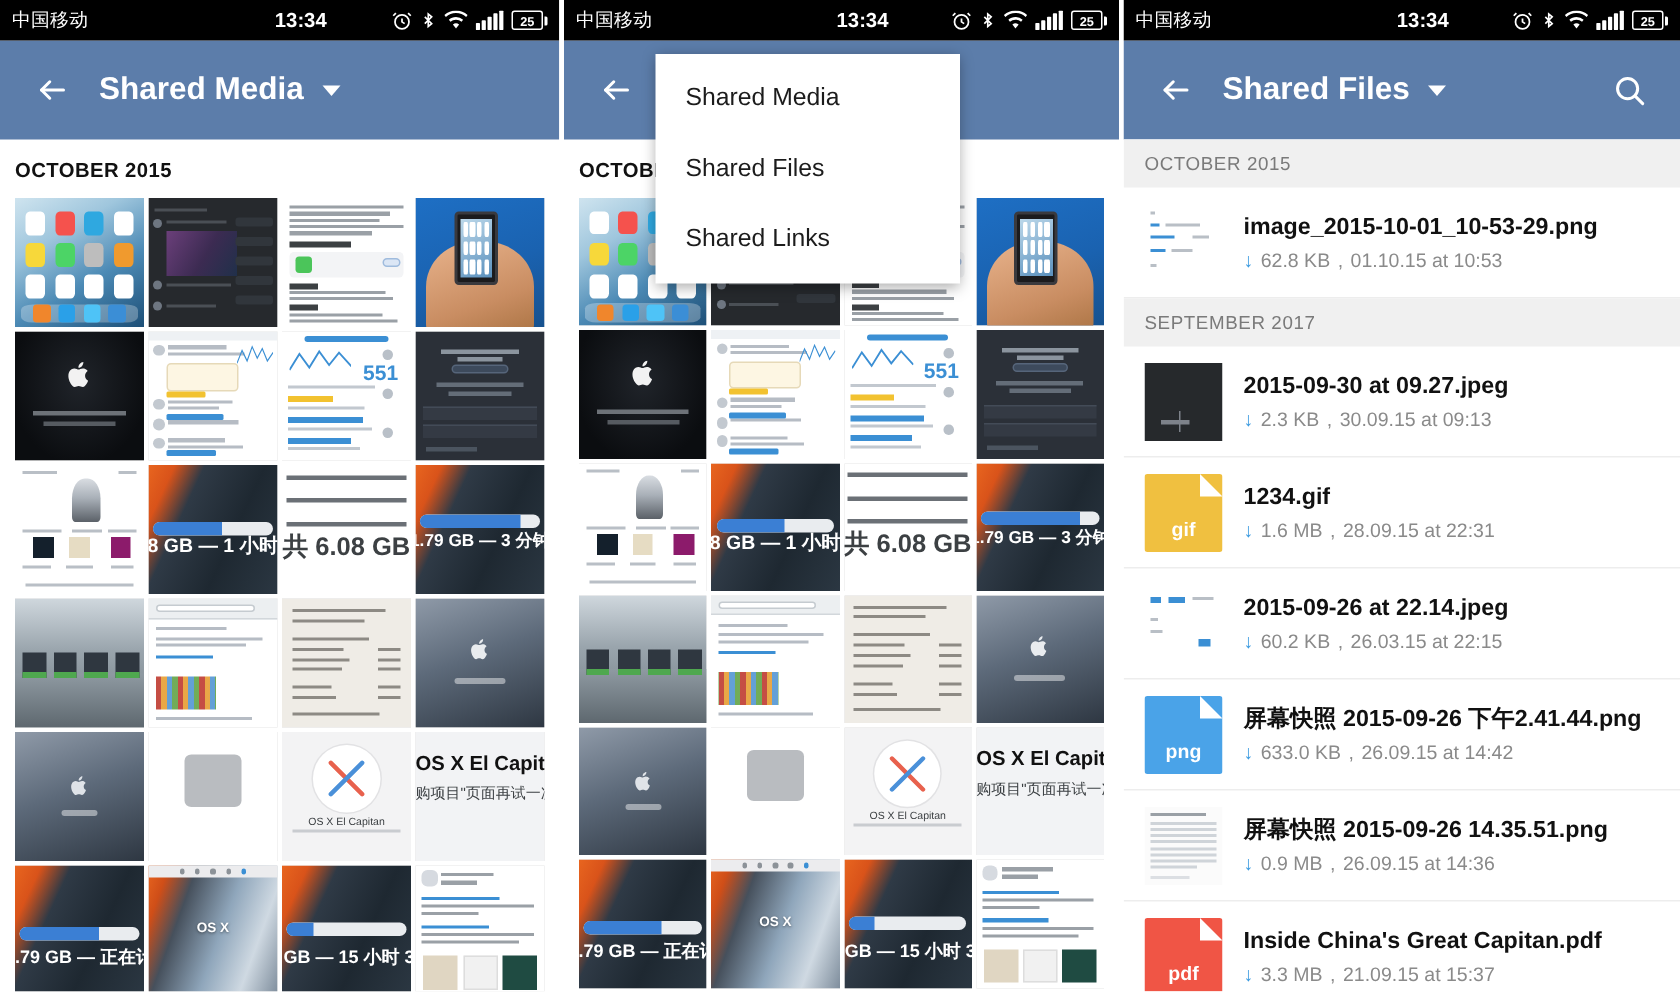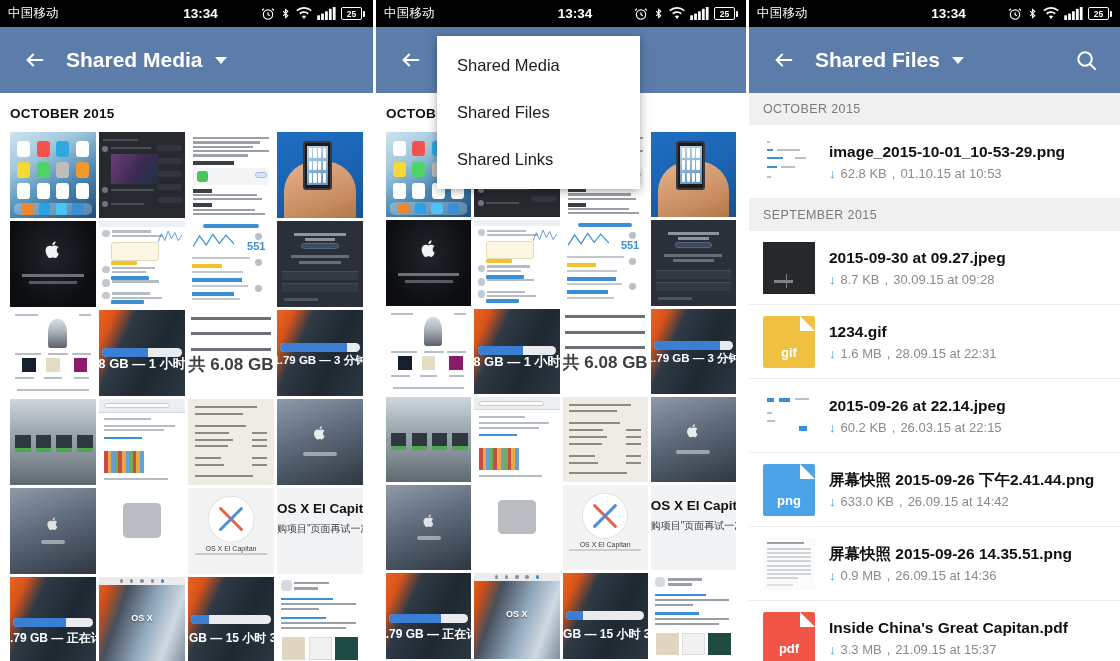--- a/index.html
+++ b/index.html
@@ -109,21 +109,21 @@
   .tw-feed .card { position:absolute; left:14%; width:56%; height:22%;
     background:#fdf6e3; border:1px solid #e6d9b8; border-radius:3px; }
   .tw-feed .chart { position:absolute; right:3%; top:8%; width:28%; height:22%; }
   .tw-feed .chart svg { width:100%; height:100%; }
   .tw-feed .yl { position:absolute; height:4px; background:#f2c230; border-radius:1px; }
   .tw-feed .bl { position:absolute; height:4px; background:#3b8fd4; border-radius:1px; }
 
   .analytics { background:#fff; }
   .analytics .tb { position:absolute; left:18%; right:18%; top:3%; height:5%;
     background:#3b8fd4; border-radius:2px; }
-  .analytics .big { position:absolute; right:10%; top:22%; font-size:11px;
+  .analytics .big { position:absolute; right:10%; top:22%; font-size:14px;
     font-weight:bold; color:#3b8fd4; }
   .analytics .ln { position:absolute; left:5%; height:2px; background:#c2c8cf; }
   .analytics .yl { position:absolute; left:5%; height:4px; background:#f2c230; }
   .analytics .bl { position:absolute; left:5%; height:4px; background:#3b8fd4; }
   .analytics .av { position:absolute; right:14%; width:8%; padding-top:8%;
     border-radius:50%; background:#b9c0c8; }
 
   .ui-dark { background:#2b3038; }
   .ui-dark .hd { position:absolute; left:20%; right:20%; height:3px; background:#8b949e; }
   .ui-dark .btn { position:absolute; left:28%; right:28%; height:7%;
@@ -1184,36 +1184,36 @@
           <div class="fname">image_2015-10-01_10-53-29.png</div>
           <div class="fsub">
             <span class="dl-arrow">↓</span>
             <span>62.8 KB</span>
               <span>,</span>
             <span>01.10.15 at 10:53</span>
           </div>
         </div>
       </div>
 
-      <div class="sec-head">SEPTEMBER 2015</div>
+      <div class="sec-head">SEPTEMBER 2017</div>
 
       <div class="frow">
         <div class="fthumb">
           <div class="tprev dark">
             <i style="top:74%;left:22%;width:36%;background:#7d828a;height:3px"></i>
             <i style="top:62%;left:44%;width:3%;background:#7d828a;height:14px"></i>
           </div>
         </div>
         <div class="fmeta">
           <div class="fname">2015-09-30 at 09.27.jpeg</div>
           <div class="fsub">
             <span class="dl-arrow">↓</span>
-            <span>8.7 KB</span>
+            <span>2.3 KB</span>
               <span>,</span>
-            <span>30.09.15 at 09:28</span>
+            <span>30.09.15 at 09:13</span>
           </div>
         </div>
       </div>
 
       <div class="frow">
         <div class="fthumb">
           <div class="ftile gif">gif</div>
         </div>
         <div class="fmeta">
           <div class="fname">1234.gif</div>

